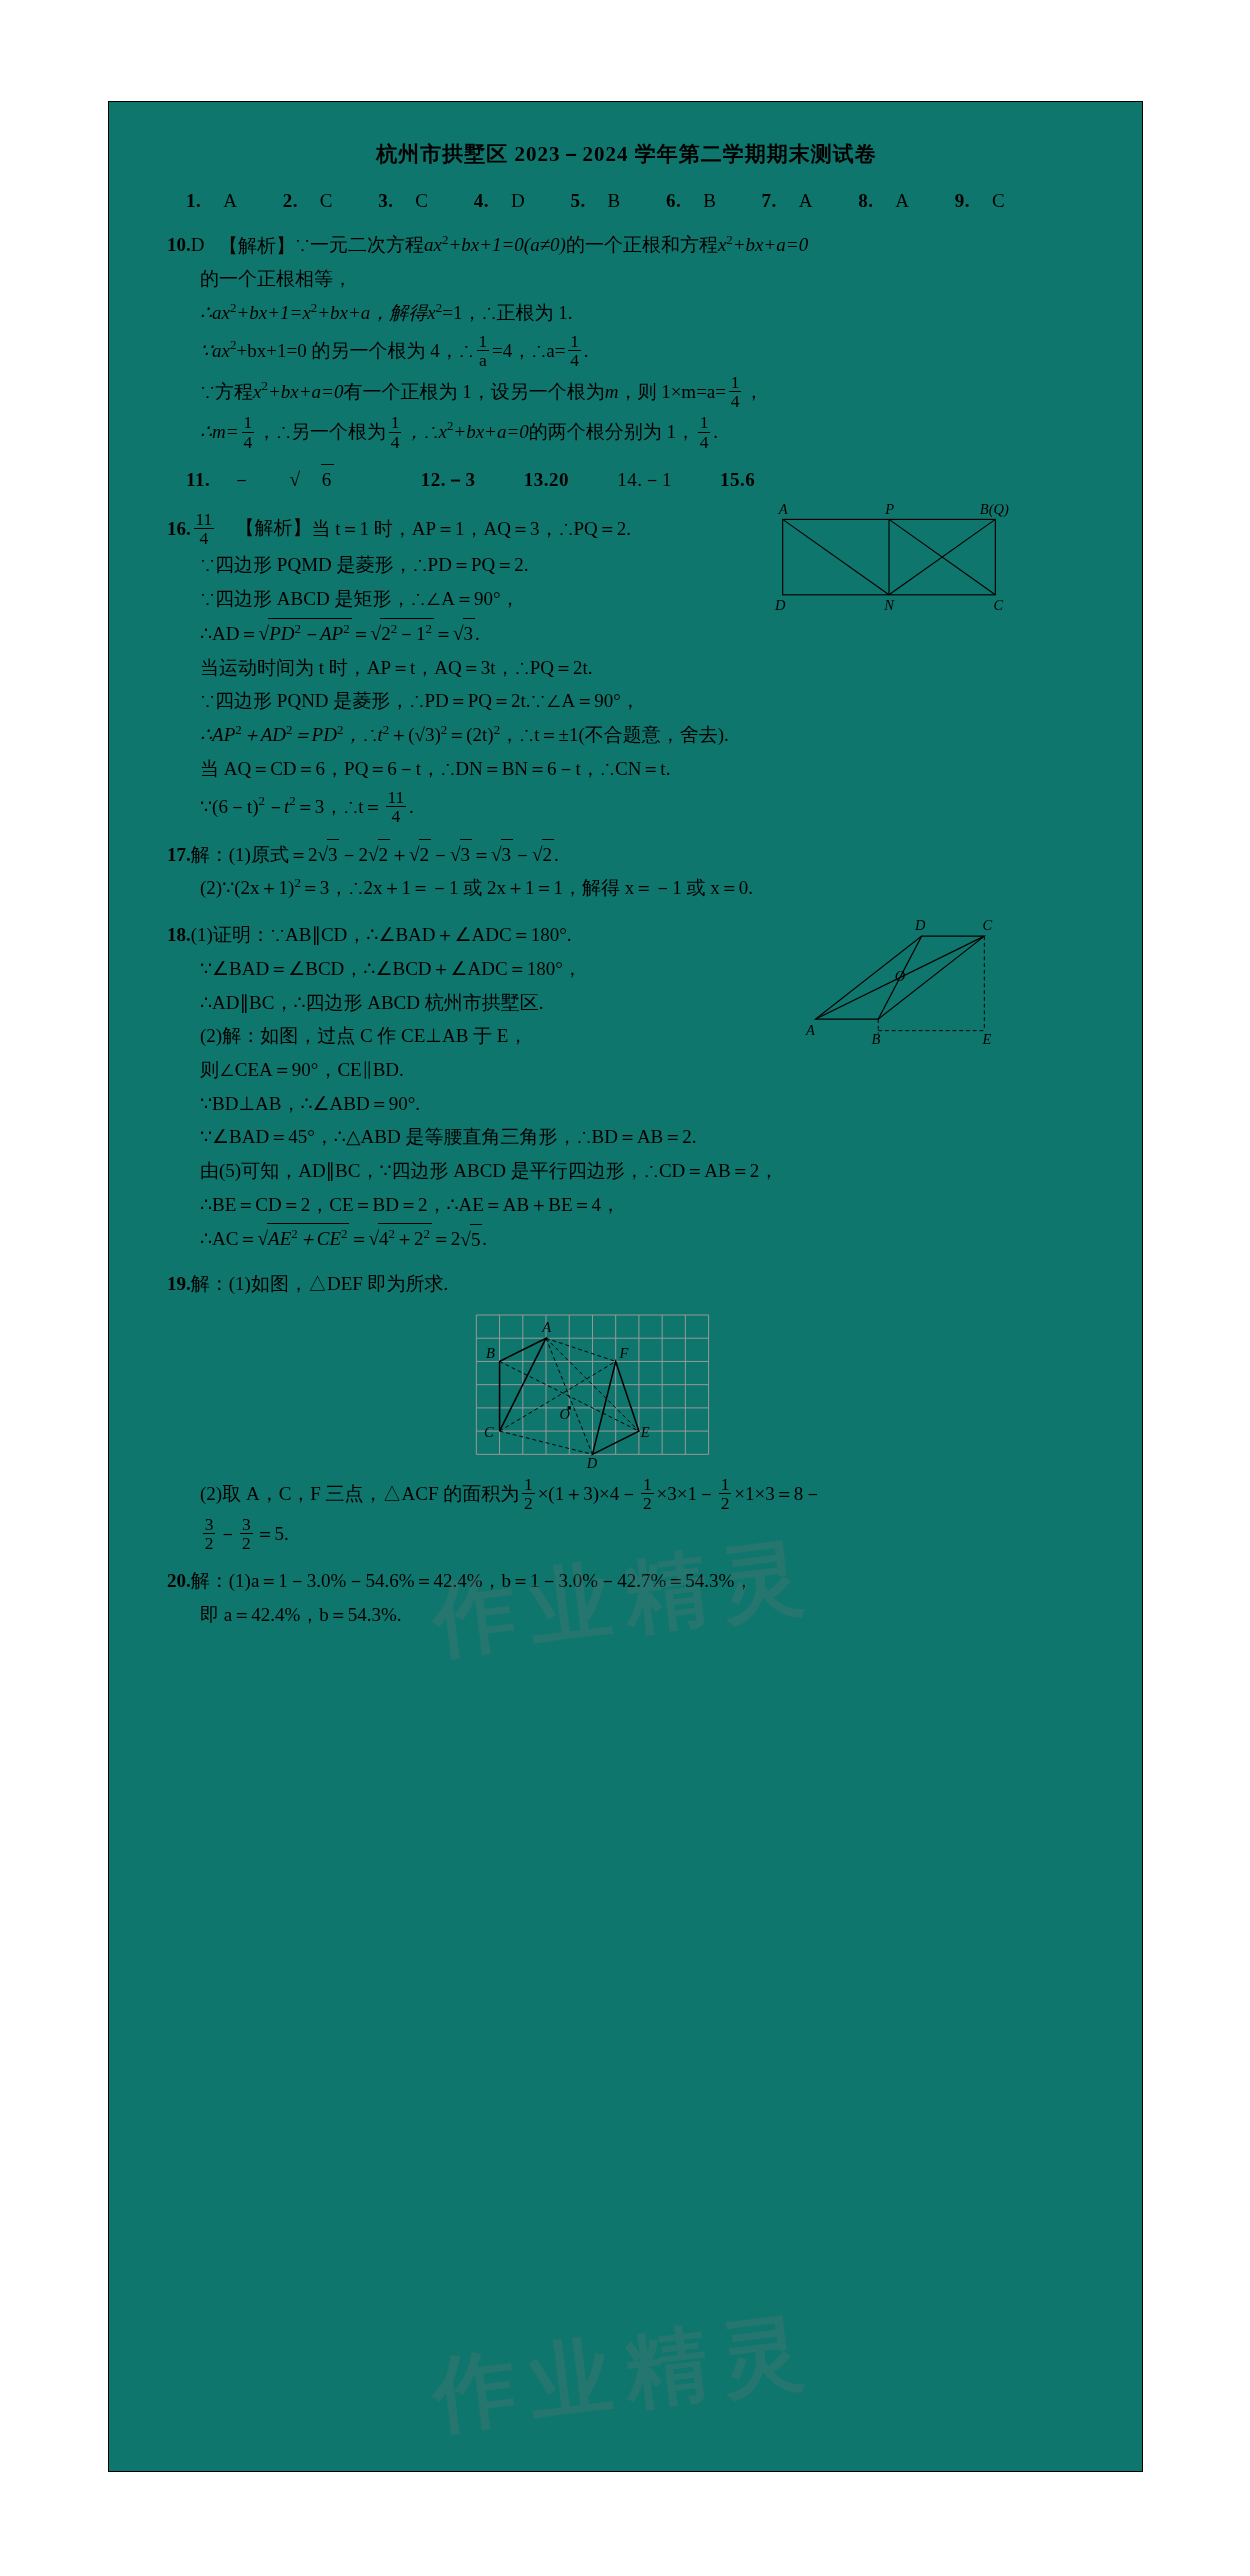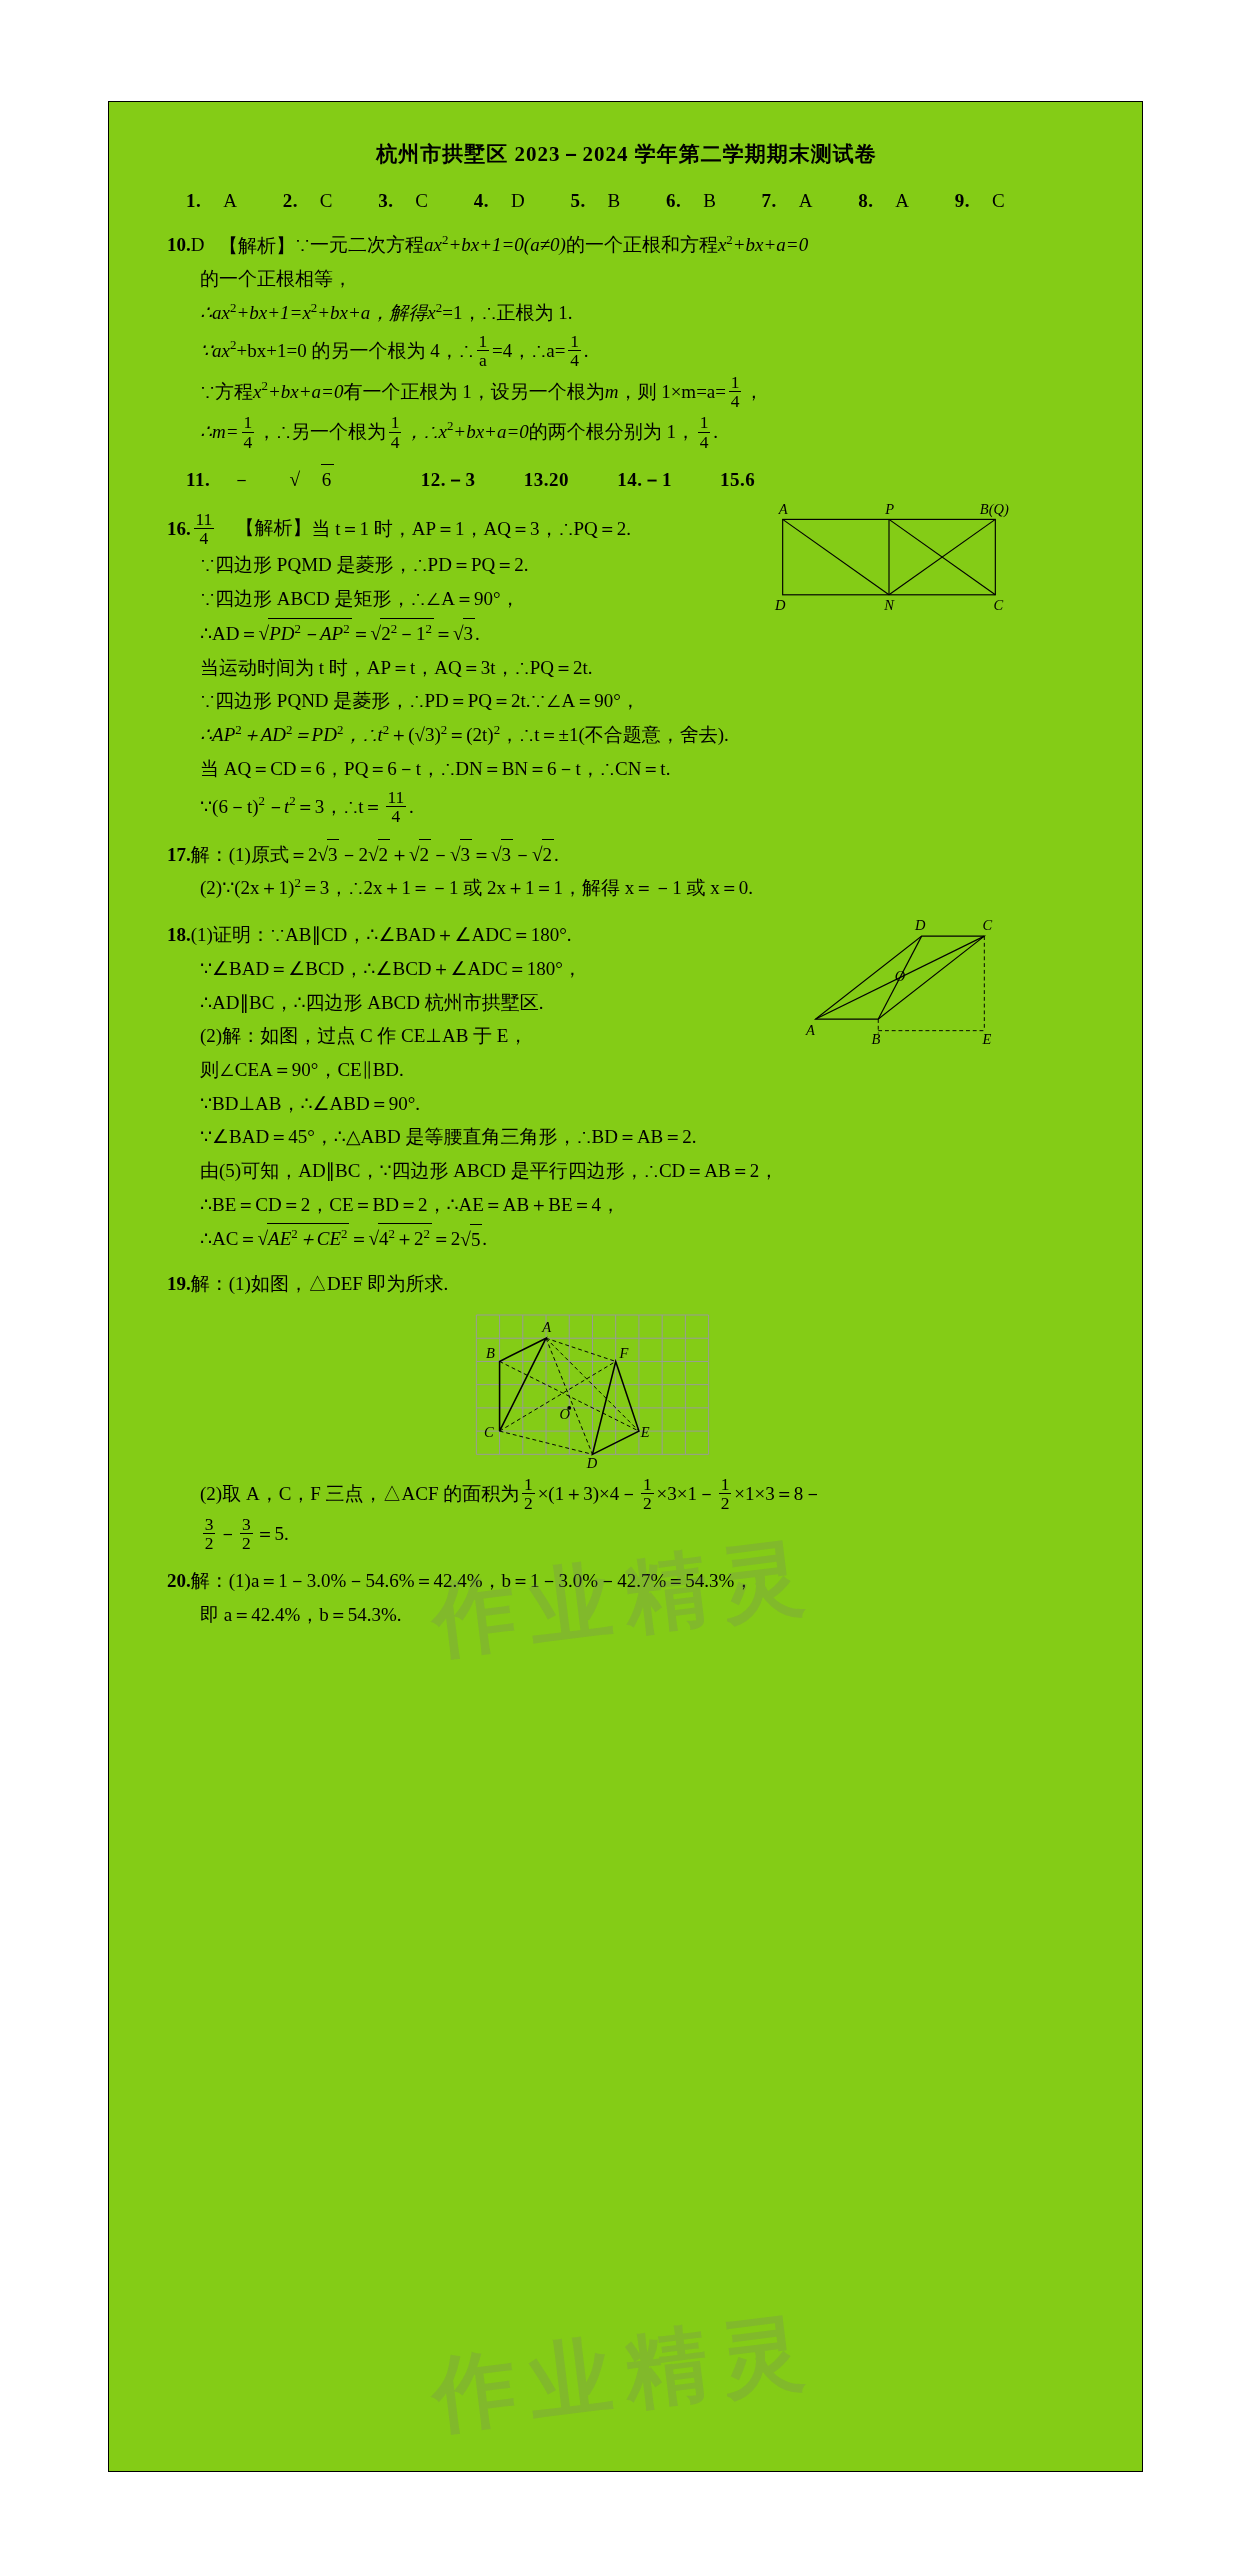--- a/index.html
+++ b/index.html
@@ -3,21 +3,21 @@
 <meta charset="utf-8">
 <style>
   html,body{margin:0;padding:0;background:#c9c9c9;}
   body{font-family:"Liberation Serif", serif;}
   .page{
     width:1250px;height:2576px;background:#fff;position:relative;
     margin:0 auto;overflow:hidden;
   }
   .sheet{
     position:absolute;left:108px;top:101px;width:1035px;height:2371px;
-    border:1px solid #000;background:#84cc16;box-sizing:border-box;
+    border:1px solid #000;background:#0f766e;box-sizing:border-box;
   }
   .inner{
     position:absolute;left:58px;top:25px;width:919px;
     font-size:19px;line-height:1.62;color:#000;
   }
   .title{
     text-align:center;font-weight:bold;font-size:21px;letter-spacing:1px;
     margin:9.7px 0 15.5px 0;
   }
   .line{margin:2.9px 0;}
@@ -86,21 +86,21 @@
         </div>
         <div class="line ind1">
           <i>∴m=</i><span class="frac"><span class="num">1</span><span class="den">4</span></span><span>，∴另一个根为</span><span class="frac"><span class="num">1</span><span class="den">4</span></span><i>，∴x</i><sup>2</sup><i>+bx+a=0</i><span>的两个根分别为 1，</span><span class="frac"><span class="num">1</span><span class="den">4</span></span><span>.</span>
         </div>
       </div>
 
       <div class="blk line ans-row">
         <span><b>11.</b><span style="margin-right:0">－</span><span class="sqrt"><span class="rad">√</span><span class="body">6</span></span></span>
         <span><b style="font-weight:bold">12.－3</b></span>
         <span><b style="font-weight:bold">13.20</b></span>
-        <span><b style="font-weight:bold">14.－1</b></span>
+        <span><b style="font-weight:normal">14.－1</b></span>
         <span><b style="font-weight:bold">15.6</b></span>
       </div>
 
       <div class="blk" style="position:relative;">
         <div class="line">
           <b>16.</b><span class="frac"><span class="num">11</span><span class="den">4</span></span>
           <span style="margin-left:13.5px">【解析】</span><span>当 t＝1 时，AP＝1，AQ＝3，∴PQ＝2.</span>
         </div>
         <div class="line ind1">∵四边形 PQMD 是菱形，∴PD＝PQ＝2.</div>
         <div class="line ind1">∵四边形 ABCD 是矩形，∴∠A＝90°，</div>

